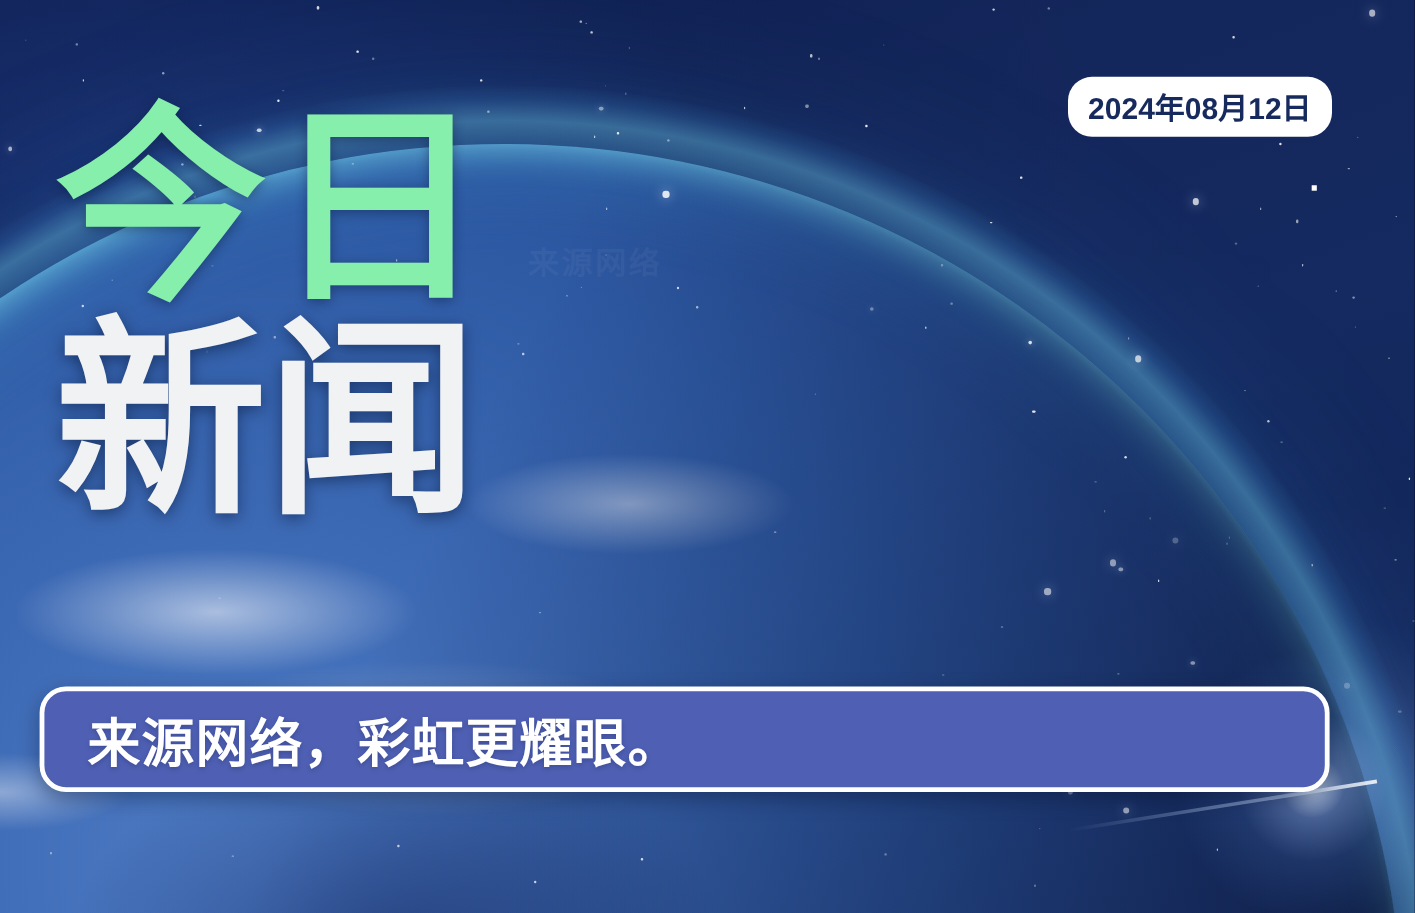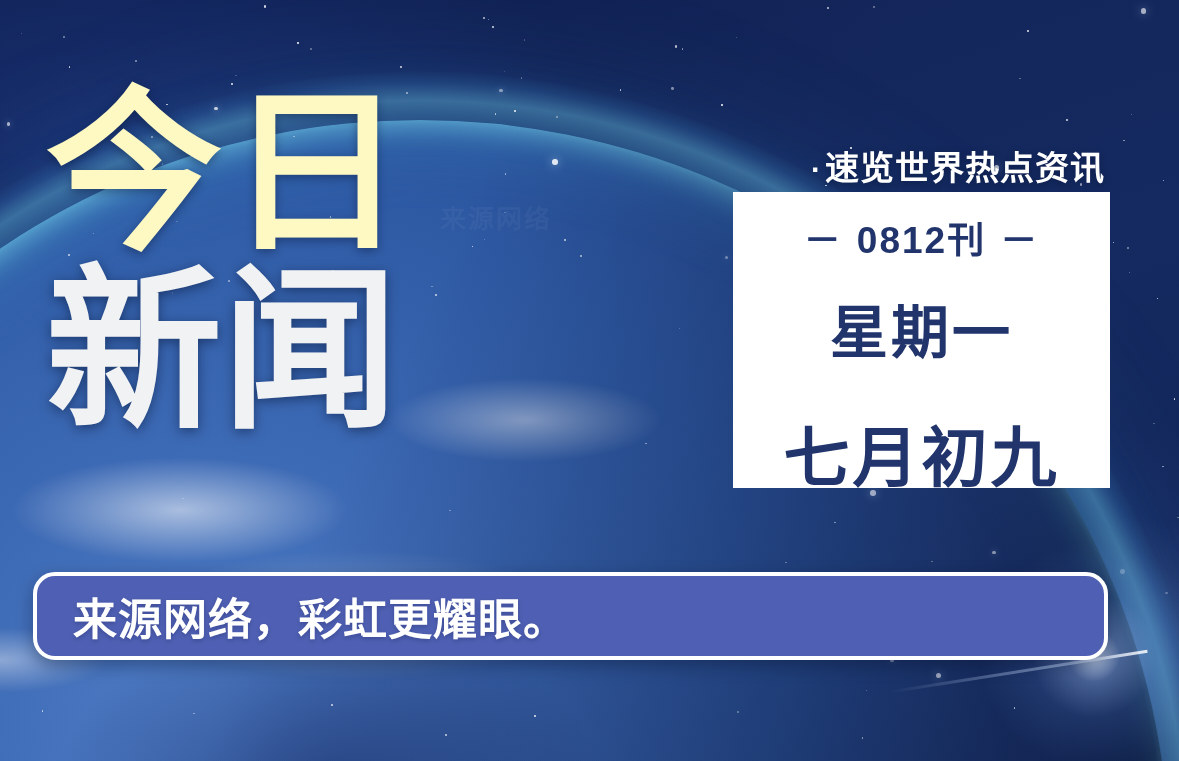--- a/index.html
+++ b/index.html
@@ -146,21 +146,21 @@
   .headline-line {
     font-size: 176px;
     line-height: 0.93;
     font-weight: 900;
     letter-spacing: 6px;
     white-space: nowrap;
     margin: 0;
     font-family: "DejaVu Sans", "Liberation Sans", sans-serif;
   }
   .headline-line.l1 {
-    color: #fef9c3;
+    color: #86efac;
     text-shadow: 0 3px 10px rgba(10,25,60,0.45);
   }
   .headline-line.l2 {
     color: #f1f2f4;
     letter-spacing: 0px;
     margin-top: 14px;
     text-shadow: 0 3px 12px rgba(10,25,60,0.55);
   }
 
   
@@ -428,31 +428,24 @@
   <div class="flare"></div>
   <div class="flare-streak"></div>
 
   <div class="watermark">来源网络</div>
 
   <div class="headline">
     <div class="headline-line l1">今日</div>
     <div class="headline-line l2">新闻</div>
   </div>
 
+  <div class="date-pill">2024年08月12日</div>
 
   <div class="tagline">
     <span class="dot">·</span>
-    <span class="rest">速览世界热点资讯</span>
   </div>
 
-  <div class="date-card">
-    <div class="card-issue">
-      <span class="dash">－</span><span>0812刊</span><span class="dash">－</span>
-    </div>
-    <div class="card-weekday">星期一</div>
-    <div class="card-lunar">七月初九</div>
-  </div>
 
   <div class="quote-banner">
     <div class="quote-text">来源网络，彩虹更耀眼。</div>
   </div>
 
 </div>
 
 </body></html>

